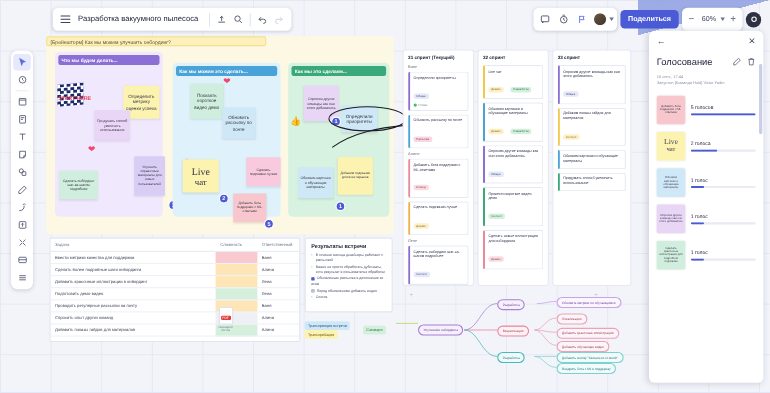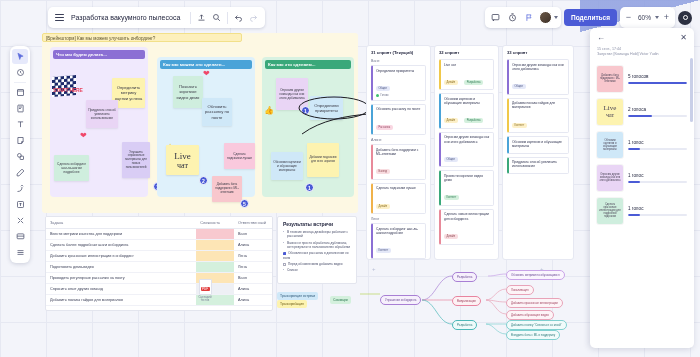--- a/index.html
+++ b/index.html
@@ -611,20 +611,35 @@
     <div class="mmnode" style="left:146px;top:68px;border:.7px solid #7fd0d0;color:#2d7a7a;background:#f1fbfb;">Внедрить бота с ML в поддержку</div>
   </div>
   <div class="plus-mark" style="left:372px;top:266px;">+</div>
   <div class="plus-mark" style="left:540px;top:266px;">+</div>
 
   <div class="rpanel">
     <div class="rp-top">
       <div class="rp-back">←</div>
       <div class="rp-close">✕</div>
     </div>
+    <div class="rp-titlerow">
+      <div class="rp-title">Голосование</div>
+      <div class="rp-acts">
+        <span>
+          <svg viewBox="0 0 24 24" fill="none" stroke="#4a4f6b" stroke-width="2">
+              <path d="M16 3l5 5L8 21H3v-5z"></path>
+            </svg>
+        </span>
+        <span>
+          <svg viewBox="0 0 24 24" fill="none" stroke="#4a4f6b" stroke-width="2">
+              <path d="M4 6h16M9 6V4h6v2M6 6l1 15h10l1-15"></path>
+            </svg>
+        </span>
+      </div>
+    </div>
     <div class="rp-meta">
       <div>15 сент., 17:44</div>
       <div>Запустил [Команда Hold] Victor Yudin</div>
     </div>
 
     <div class="vrow">
       <div class="vthumb" style="background:#f8c7cd;">Добавить бота поддержки с ML-ответами</div>
       <div class="vinfo">
         <div class="vcount">5 голосов</div>
         <div class="vbar">

